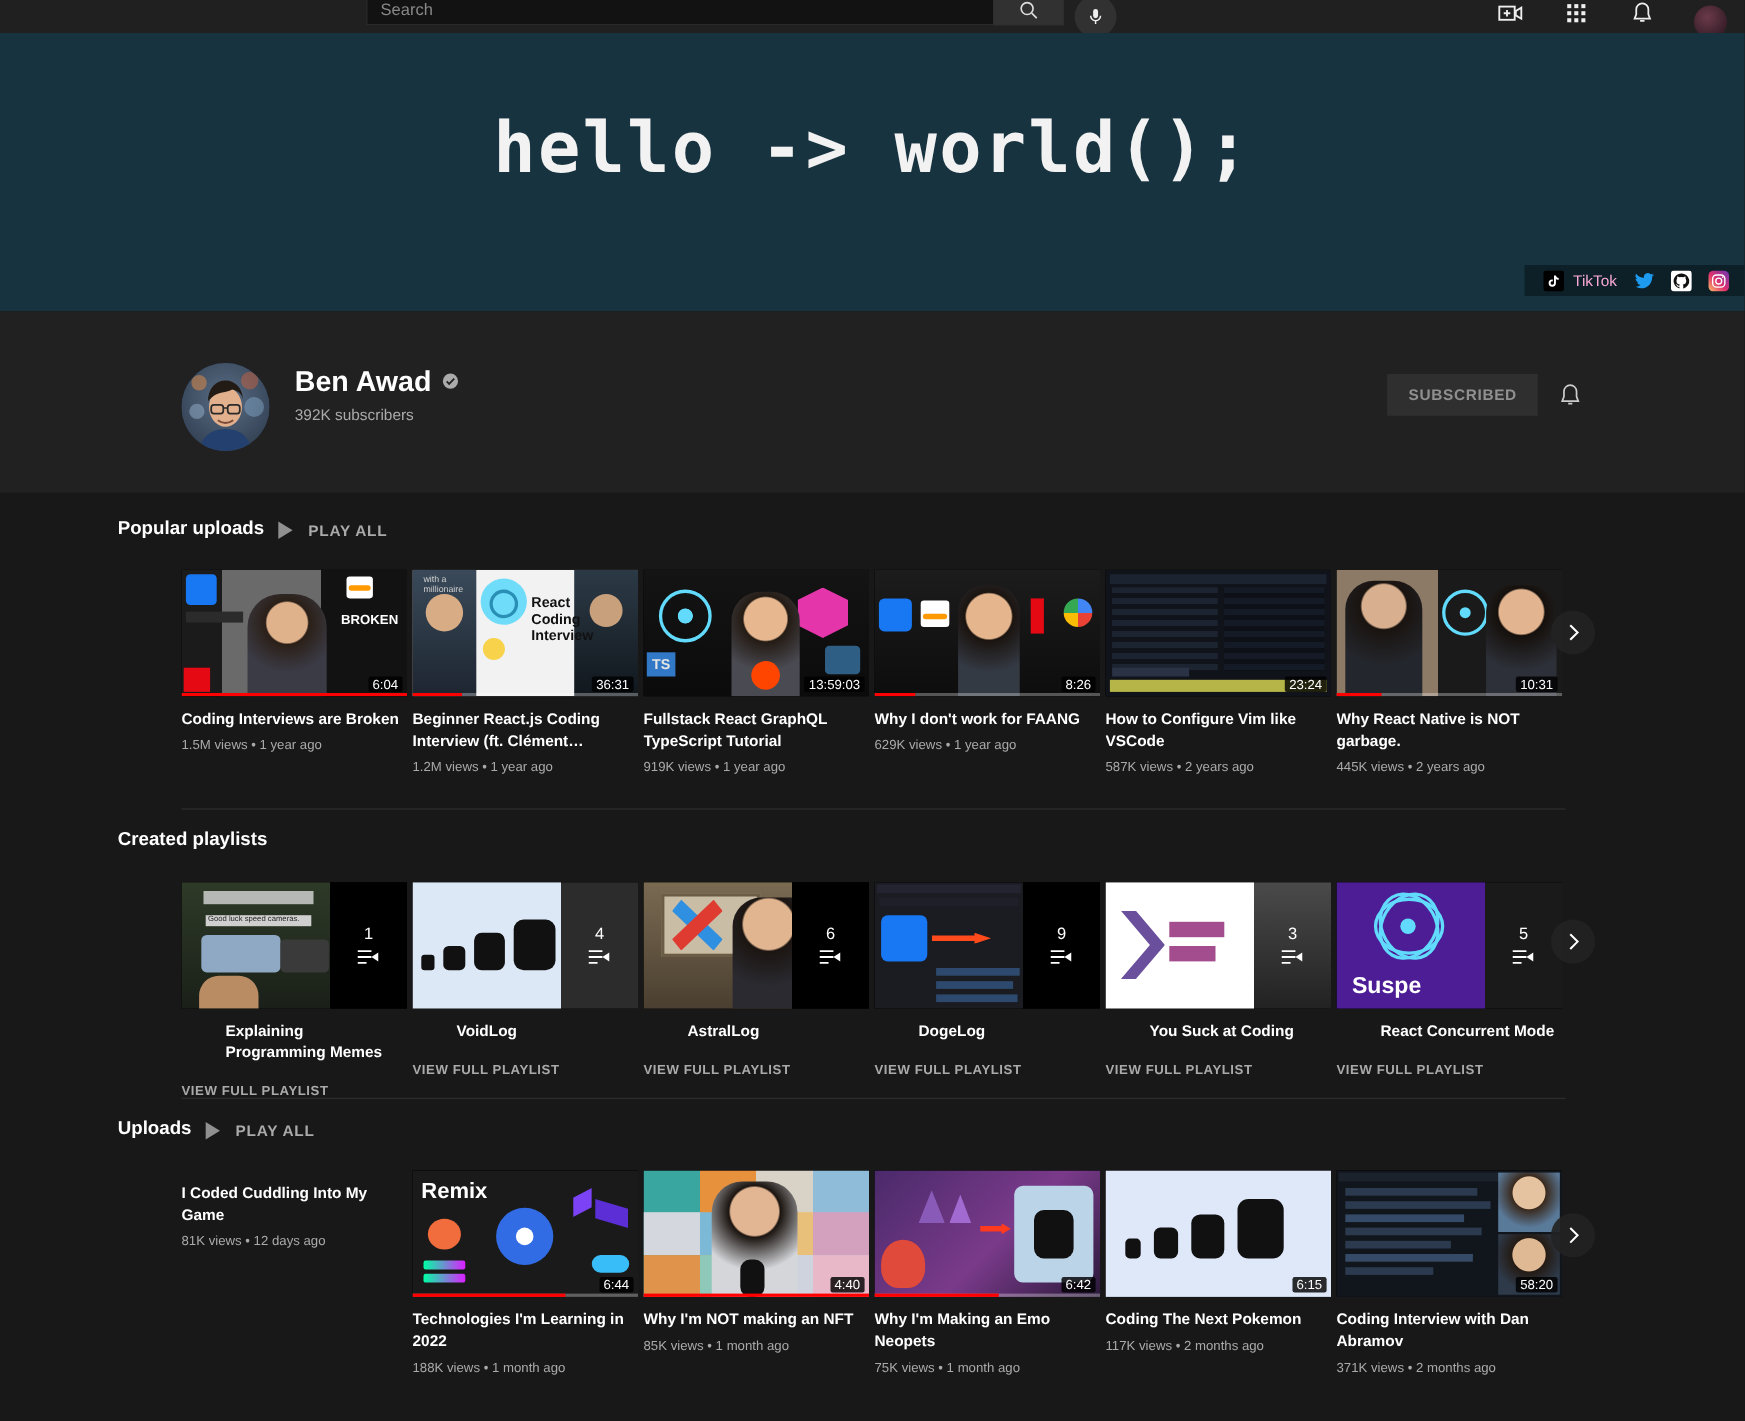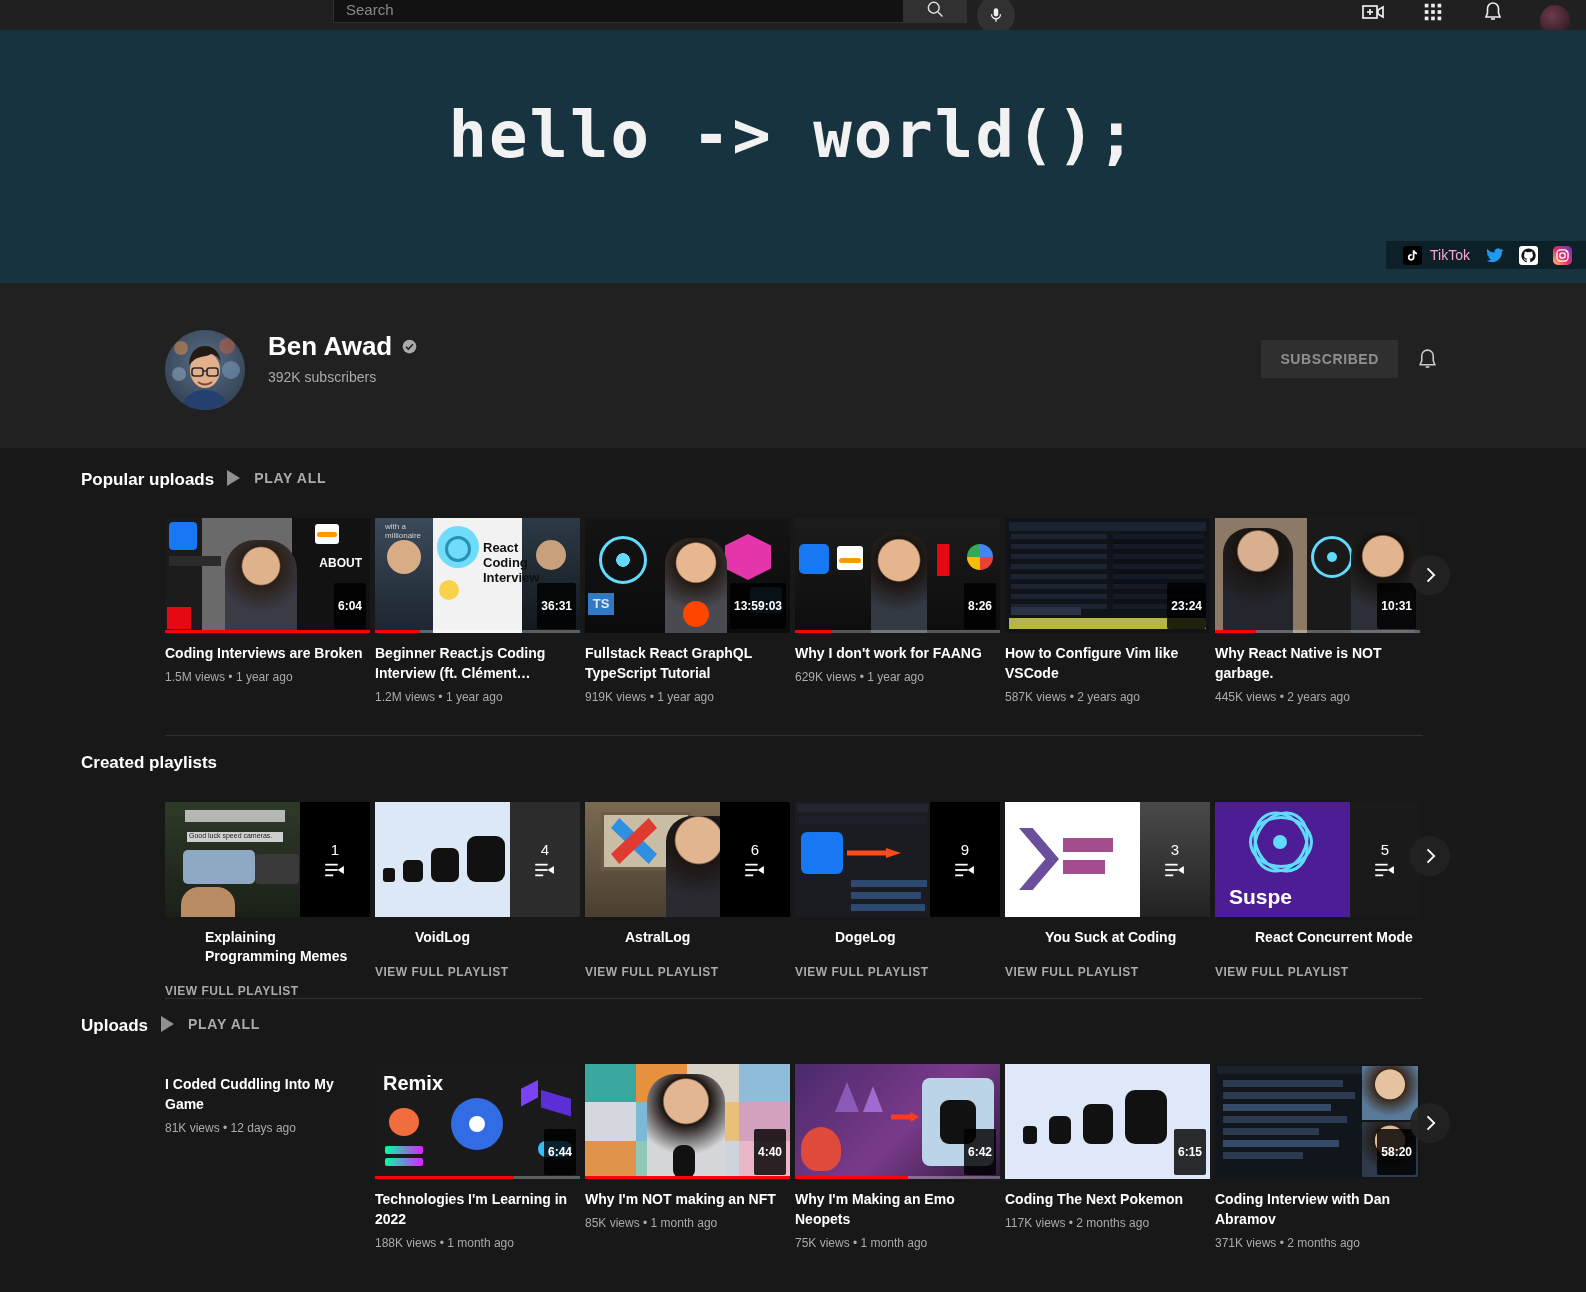--- a/index.html
+++ b/index.html
@@ -82,35 +82,35 @@
   }
   .tab.active { color: #fff; }
   .tab.active::after {
     content: ""; position: absolute; left: 0; right: 0; bottom: 0; height: 2px; background: #fff;
   }
   #tab-search-ico { margin-left: 47px; width: 22px; height: 22px; cursor: pointer;
     display: flex; align-items: center; justify-content: center; }
 
   
   .shelf { position: absolute; left: 0; width: 1586px; }
-  .shelf-head { display: flex; align-items: flex-start; gap: 13px; margin-left: 81px; }
+  .shelf-head { display: flex; align-items: flex-end; gap: 13px; margin-left: 107px; }
   .shelf-title { font-size: 17px; font-weight: bold; color: #fff; }
   .play-all { display: flex; align-items: center; gap: 14px; cursor: pointer; }
   .play-tri {
     width: 0; height: 0; border-left: 13px solid #909090;
     border-top: 8px solid transparent; border-bottom: 8px solid transparent;
   }
   .play-all-label { font-size: 14px; font-weight: bold; letter-spacing: .7px; color: #aaa; }
 
   .row { display: flex; margin-left: 165px; gap: 5px; }
   .card { width: 205px; position: relative; }
   .thumb { width: 205px; height: 115px; position: relative; overflow: hidden; background: #000; }
   .dur {
     position: absolute; right: 4px; bottom: 4px; background: rgba(0,0,0,.82);
-    color: #fff; font-size: 12px; font-weight: bold; padding: 16px 4px; border-radius: 2px;
+    color: #fff; font-size: 12px; font-weight: normal; padding: 0 4px; border-radius: 2px;
   }
   .progbar { position: absolute; left:0; bottom: 0; height: 3px; width: 100%; background: rgba(255,255,255,.3); }
   .progbar i { display: block; height: 3px; background: #f00; }
   .v-title {
     font-size: 14px; font-weight: bold; line-height: 20px; color: #fff;
     margin-top: 10px; max-height: 40px; overflow: hidden;
   }
   .v-meta { font-size: 12px; color: #aaa; margin-top: 5px; line-height: 18px; }
 
   .pl-thumb { width: 205px; height: 115px; position: relative; overflow: hidden; background: #000; display: flex; }
@@ -293,21 +293,21 @@
   <div class="row" style="margin-top:28px">
 
     <div class="card">
       <div class="thumb">
         <div class="fill" style="background:linear-gradient(90deg,#1b1b1b 0 18%,#6a6a6a 18% 62%,#121212 62% 100%)"></div>
         <div class="cseg" style="left:4px;top:4px;width:28px;height:28px;background:#1877f2;border-radius:4px;"></div>
         <div class="cseg" style="left:4px;top:38px;width:52px;height:10px;background:#2b2b2b;"></div>
         <div class="cseg" style="left:150px;top:6px;width:24px;height:20px;background:#fff;border-radius:3px;"></div>
         <div class="cseg" style="left:152px;top:14px;width:20px;height:5px;background:#ff9900;border-radius:3px;"></div>
         <div class="cseg" style="left:2px;bottom:4px;width:24px;height:22px;background:#e50914;"></div>
-        <div class="cseg" style="right:8px;top:38px;color:#fff;font-size:12px;font-weight:bold;">ABOUT</div>
+        <div class="cseg" style="right:8px;top:38px;color:#fff;font-size:12px;font-weight:bold;">BROKEN</div>
         <div class="cseg" style="left:60px;top:22px;width:72px;height:93px;background:radial-gradient(circle at 50% 28%,#e0b28c 0 24%,#2b2018 26%,#3b3b46 60%);border-radius:30px 30px 0 0;"></div>
         <div class="dur">6:04</div>
         <div class="progbar">
             <i style="width:100%"></i>
           </div>
       </div>
       <div class="v-title">Coding Interviews are Broken</div>
       <div class="v-meta">1.5M views • 1 year ago</div>
     </div>
 

